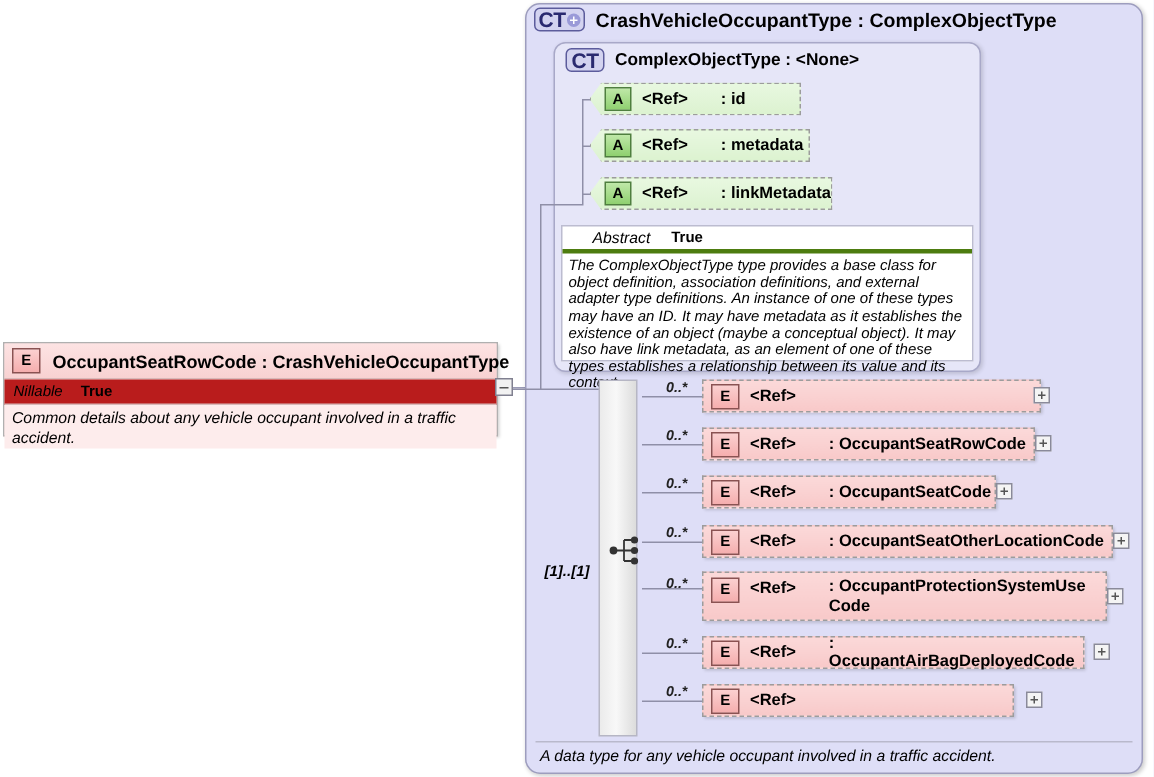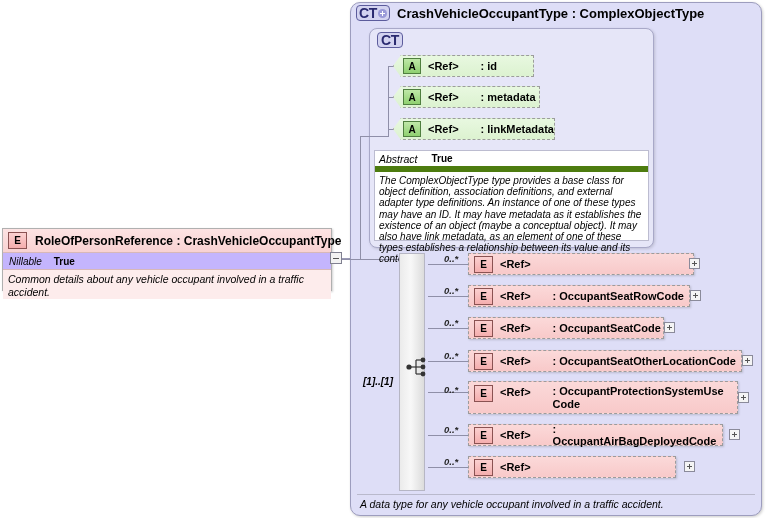--- a/index.html
+++ b/index.html
@@ -38,21 +38,21 @@
     display: flex; align-items: center; justify-content: center;
     flex: 0 0 auto;
   }
   #left-element .title {
     margin-left: 8px;
     font-size: 12px; font-weight: bold; white-space: nowrap;
   }
   .proprow {
     height: 16px; display: flex; align-items: center;
     padding-left: 6px; border-bottom: 1px solid #d8b8b8;
-    background: #c4b5fd;
+    background: #b91c1c;
   }
   .proprow .k { font-style: italic; font-size: 10px; }
   .proprow .v { font-weight: bold; font-size: 10px; margin-left: 12px; }
   .docrow {
     font-style: italic; font-size: 10.5px;
     padding: 3px 5px 0 5px; line-height: 13px;
     background: #fdecec;
   }
 
   
@@ -140,21 +140,21 @@
   .wire { background: #8f8fa8; }
 
   
   #abstract-block {
     left: 374px; top: 150px; width: 275px; height: 91px;
     background: #ffffff;
     border: 1px solid #bcbcd0;
   }
   #abstract-block .arow {
     height: 15px; display: flex; align-items: center;
-    padding-left: 4px; border-bottom: 6px solid #4d7c0f;
+    padding-left: 20px; border-bottom: 3px solid #4d7c0f;
   }
   #abstract-block .arow .k { font-style: italic; font-size: 10.5px; }
   #abstract-block .arow .v { font-weight: bold; font-size: 10px; margin-left: 14px; }
   #abstract-block .atext {
     font-style: italic; font-size: 10px; line-height: 11.2px;
     padding: 3px 4px 0 4px;
   }
 
   
   #seq-plate {
@@ -198,21 +198,21 @@
     left: 360px; top: 498px;
     font-style: italic; font-size: 10.5px;
   }
 </style>
 </head>
 <body>
 
 <div class="abs" id="left-element">
   <div class="hdr">
     <span class="badge-e">E</span>
-    <span class="title">RoleOfPersonReference : CrashVehicleOccupantType</span>
+    <span class="title">OccupantSeatRowCode : CrashVehicleOccupantType</span>
   </div>
   <div class="proprow">
     <span class="k">Nillable</span>
     <span class="v">True</span>
   </div>
   <div class="docrow">Common details about any vehicle occupant involved in a traffic accident.</div>
 </div>
 
 <div class="abs" id="conn-left-h"></div>
 <div class="abs collapse-box" id="collapse-left">
@@ -228,20 +228,21 @@
   </span>
   <span class="title">CrashVehicleOccupantType : ComplexObjectType</span>
 </div>
 
 <div class="abs" id="ct-inner"></div>
 
 <div class="abs" id="ct-inner-header">
   <span class="badge-ct">
     <span class="txt">CT</span>
   </span>
+  <span class="title">ComplexObjectType : &lt;None&gt;</span>
 </div>
 
 <div class="abs wire" style="left:388px; top:66px; width:1px; height:70px;"></div>
 <div class="abs wire" style="left:388px; top:66px; width:8px; height:1px;"></div>
 <div class="abs wire" style="left:388px; top:97px; width:8px; height:1px;"></div>
 <div class="abs wire" style="left:388px; top:129px; width:8px; height:1px;"></div>
 <div class="abs wire" style="left:360px; top:136px; width:29px; height:1px;"></div>
 <div class="abs wire" style="left:360px; top:136px; width:1px; height:124px;"></div>
 <div class="abs wire" style="left:342px; top:259px; width:58px; height:1px;"></div>
 

